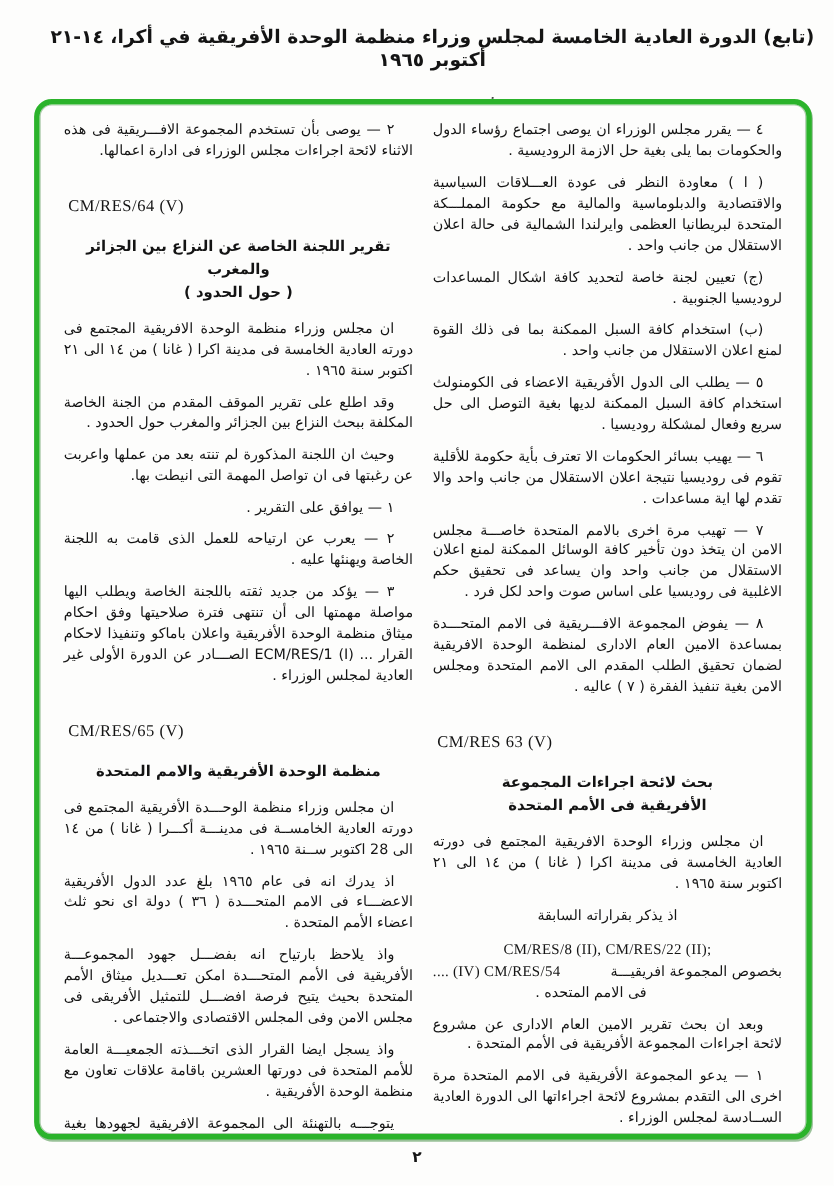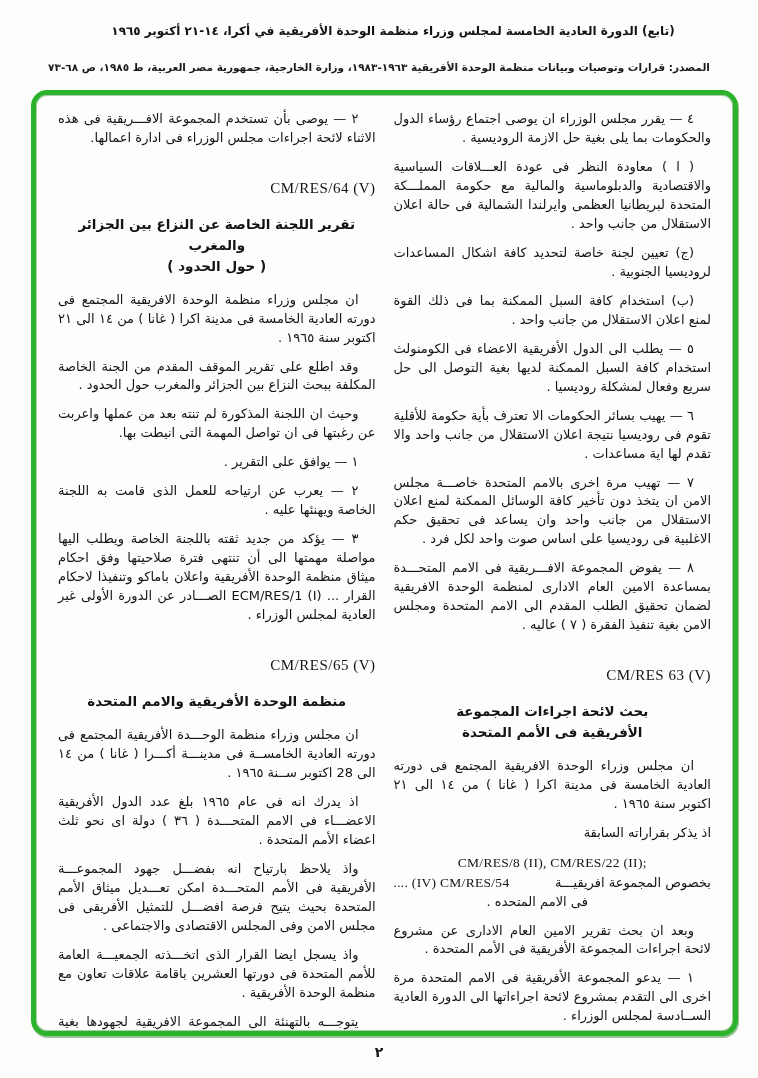--- a/index.html
+++ b/index.html
@@ -10,21 +10,21 @@
     font-family: "DejaVu Sans", sans-serif;
     color: #141414;
     overflow: hidden;
     position: relative;
   }
   .page { position: relative; width: 758px; height: 1078px; background: #fdfdfc; }
 
   
   .header { text-align: center; padding-top: 24px; direction: rtl; }
   .doc-title {
-    font-size: 12px; font-weight: bold; line-height: 1.25;
+    font-size: 17px; font-weight: bold; line-height: 1.25;
     letter-spacing: 0;
     padding-left: 28px;
   }
   .doc-source {
     font-size: 10.5px; font-weight: bold; margin-top: 22px; color: #1b1b1b;
   }
 
   
   .frame {
     position: absolute; left: 31px; top: 90px;
@@ -40,32 +40,32 @@
   .col {
     flex: 1 1 0; min-width: 0;
     direction: rtl; text-align: justify;
     font-size: 13px; line-height: 1.46;
   }
 
   
   .para { margin: 0 0 10px 0; text-indent: 17px; }
   .para:last-child { margin-bottom: 0; }
   .code-line {
-    direction: ltr; text-align: right;
+    direction: ltr; text-align: left;
     font-family: "Liberation Serif", serif;
     font-size: 15px; letter-spacing: 0.5px;
     margin: 30px 0 14px 4px;
     text-indent: 0;
   }
   .heading {
     font-weight: bold; text-align: center; text-indent: 0;
     font-size: 13.5px; line-height: 1.55;
     margin: 0 0 14px 0;
   }
-  .lead-center { text-indent: 0; margin: 2px 0 10px 0; }
+  .lead-center { text-align: center; text-indent: 0; margin: 2px 0 10px 0; }
 
   .refs { margin: 0 0 10px 0; }
   .refs-l1 {
     direction: ltr; text-align: center;
     font-family: "Liberation Serif", serif;
     font-size: 13.5px; letter-spacing: 0.3px;
   }
   .refs-l2 { display: flex; justify-content: space-between; align-items: baseline; direction: ltr; }
   .refs-l2-latin {
     direction: ltr; font-family: "Liberation Serif", serif;

